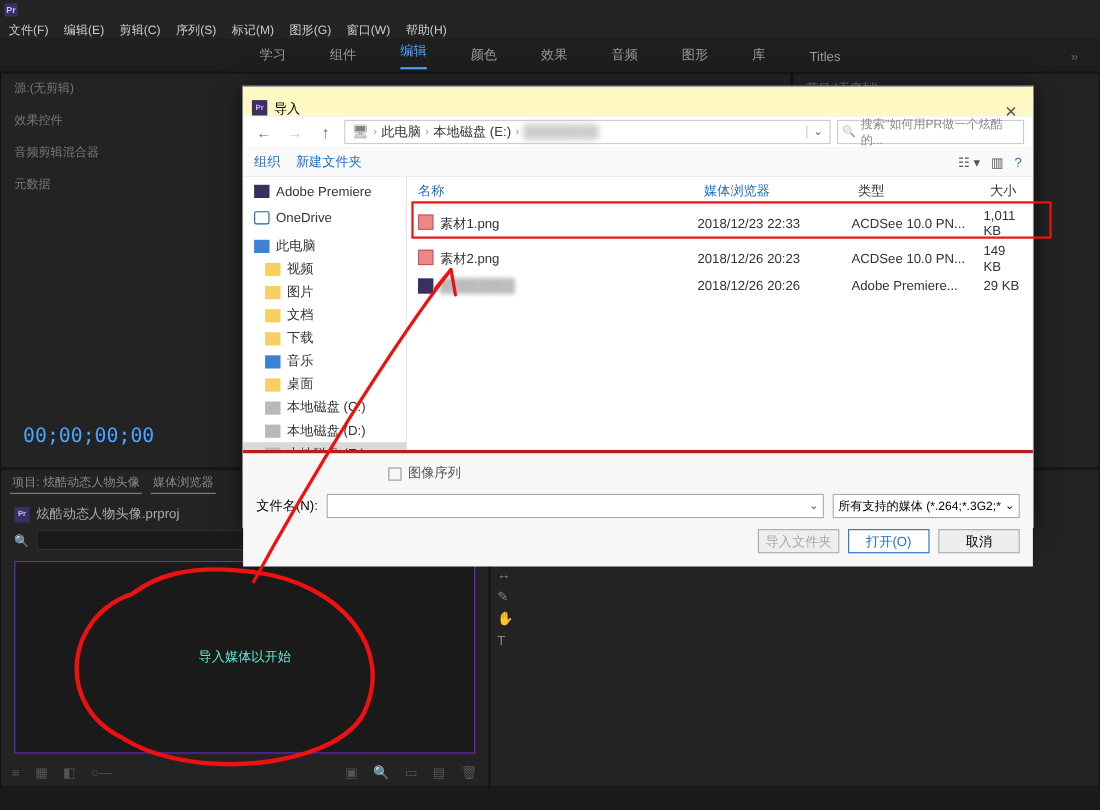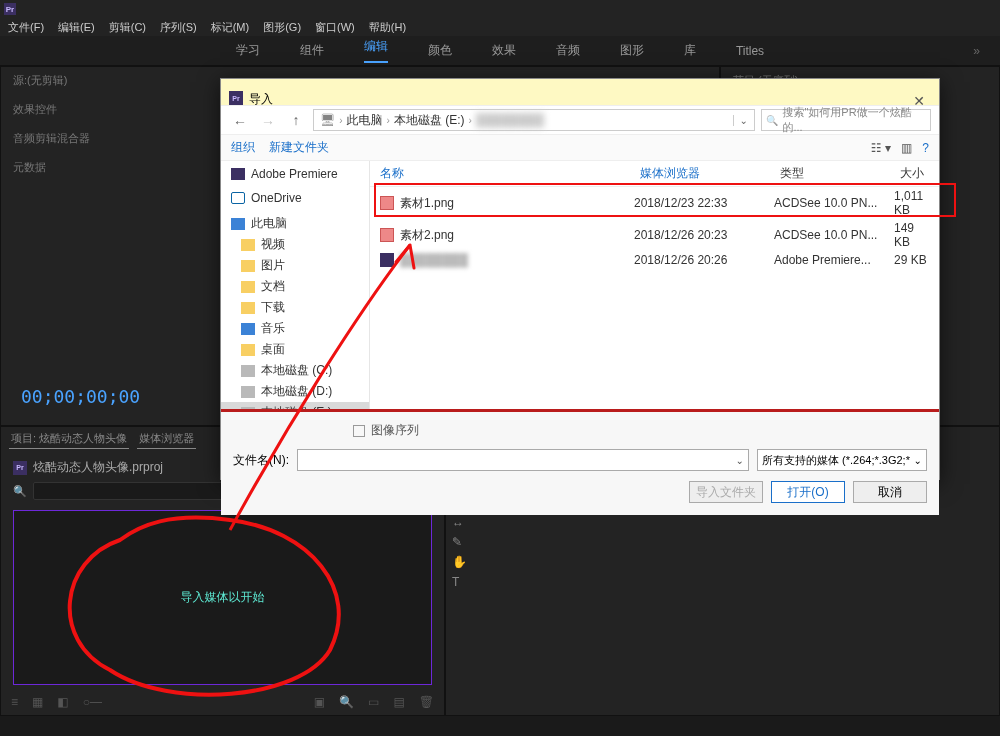--- a/index.html
+++ b/index.html
@@ -79,21 +79,21 @@
   .ic.blue{background:#3b82d6;}
 
   .fileArea { flex: 1; position: relative; }
   .fileHeaders { display: flex; font-size: 12px; color: #1a6fc9; padding: 4px 10px; border-bottom: 1px solid #eee; }
   .fh-name{flex:0 0 260px;} .fh-date{flex:0 0 140px;} .fh-type{flex:0 0 120px;} .fh-size{flex:1;}
   .fileHeaders .blk{color:#333;}
   .fileRow { display: flex; font-size: 12px; padding: 2px 10px; color:#333; align-items:center;}
   .fileRow .fico{width:14px;height:14px;display:inline-block;margin-right:6px;}
   .fico.img{background:#e88;border:1px solid #c55;}
   .fico.prp{background:#3b2f62;}
-  .fileRow .cname{flex:0 0 254px;display:flex;align-items:center;}
+  .fileRow .cname{flex:0 0 254px;display:flex;align-items:flex-start;}
   .fileRow .cblur{filter:blur(2px);color:#bbb;}
   .fileRow .cdate{flex:0 0 140px;} .fileRow .ctype{flex:0 0 120px;} .fileRow .csize{flex:1;text-align:left;}
   .redbox{position:absolute;border:2px solid #e11;pointer-events:none;}
   .rb1{left:4px;top:22px;width:582px;height:34px;}
   .chk{width:12px;height:12px;border:1px solid #999;display:inline-block;margin-right:6px;vertical-align:middle;}
 
   .dlgBottom{border-top:3px solid #b91c1c;padding:10px 12px 12px;background:#f7f7f7;}
   .seqline{font-size:12px;color:#555;margin-bottom:10px;padding-left:120px;}
   .fnline{display:flex;align-items:center;gap:8px;font-size:12px;margin-bottom:10px;}
   .fnline label{white-space:nowrap;}

